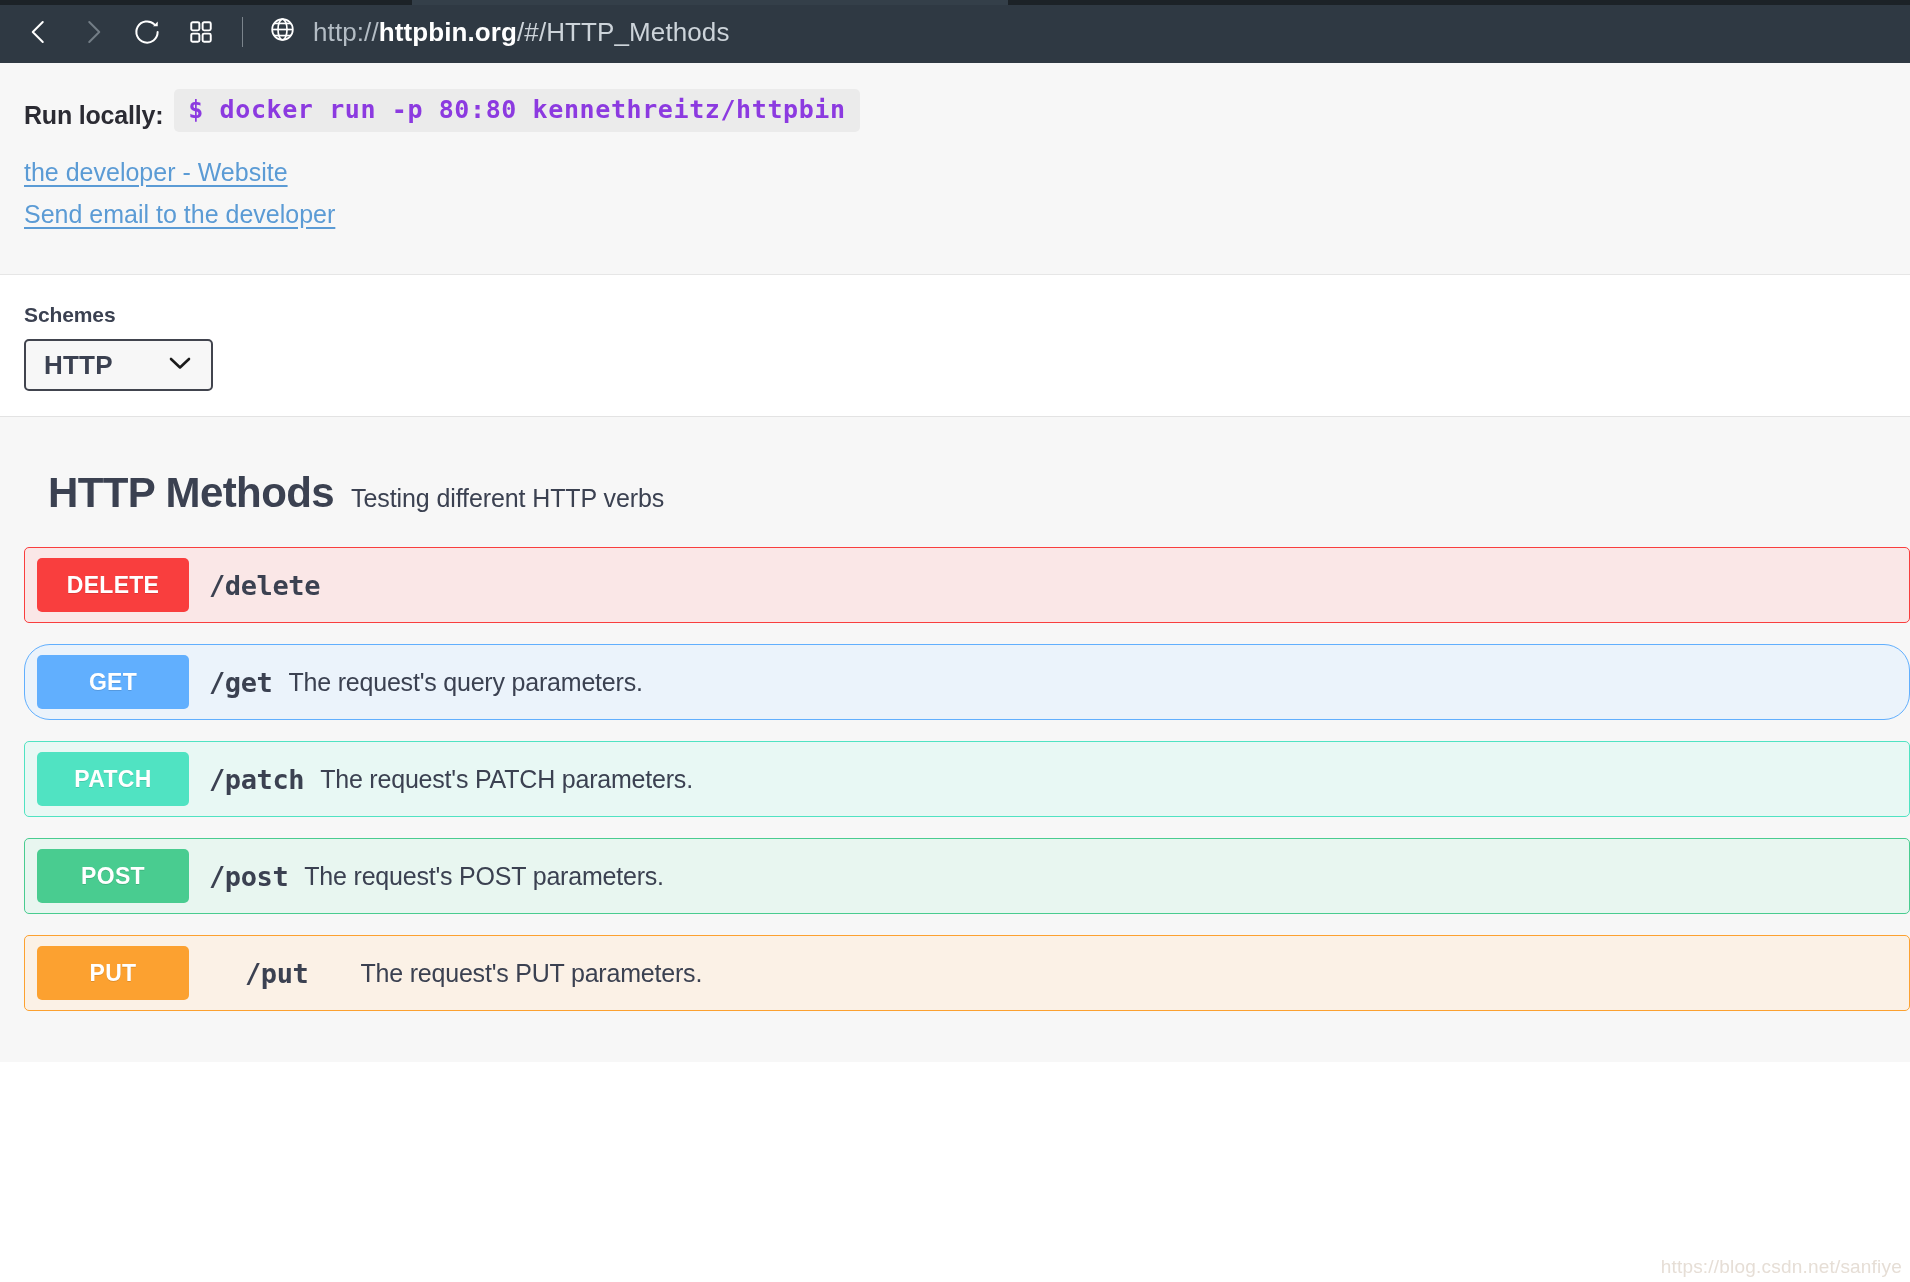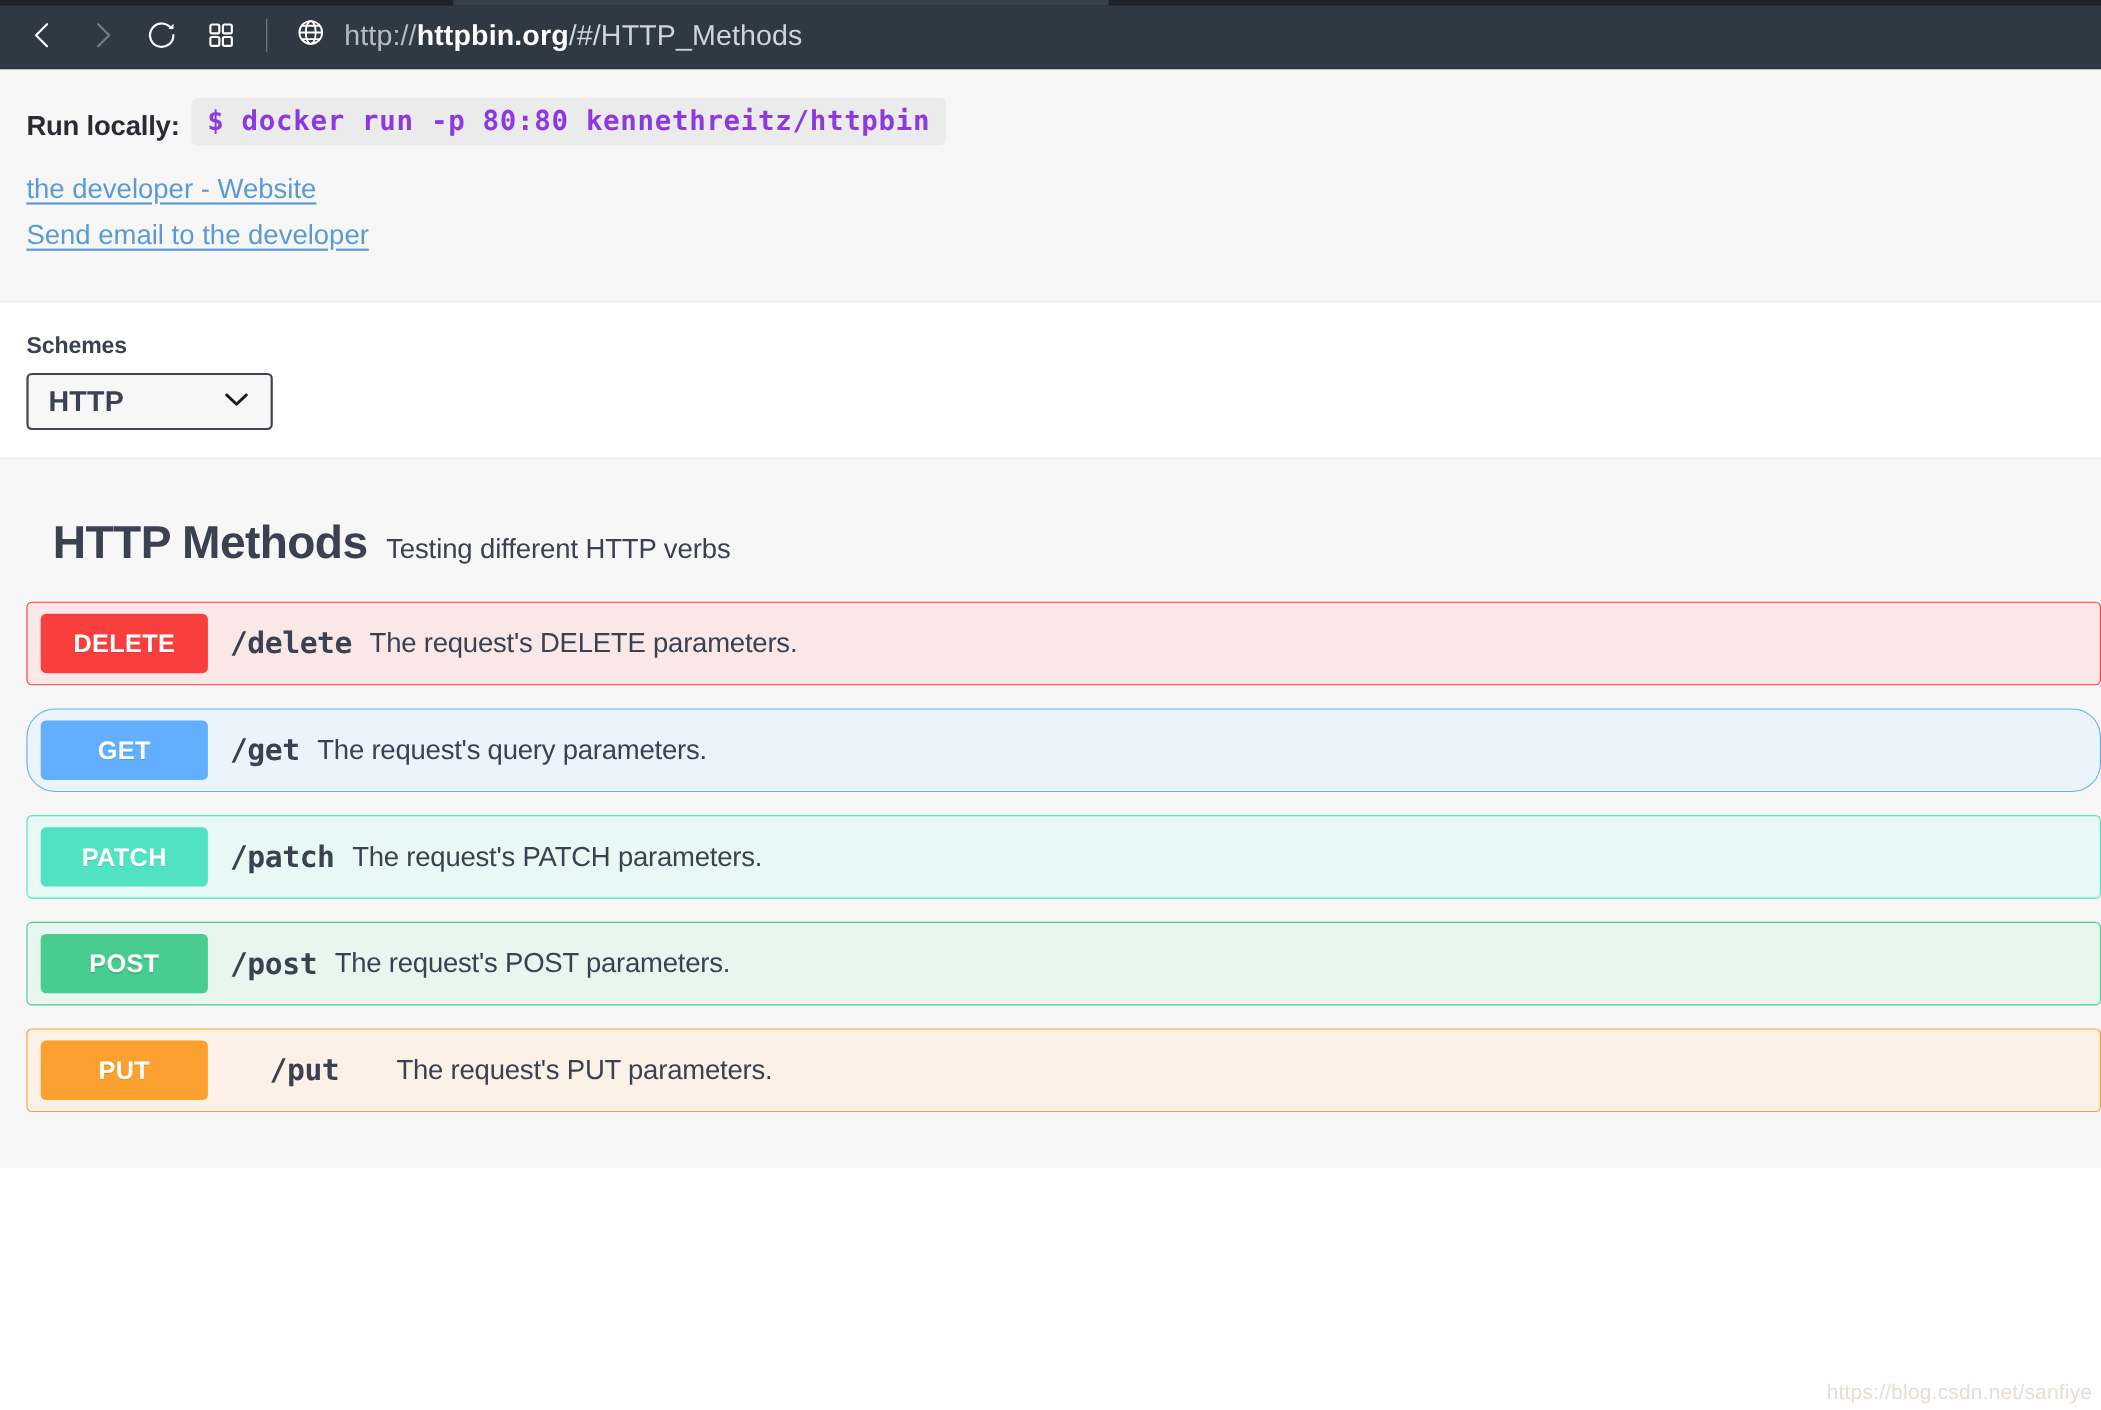--- a/index.html
+++ b/index.html
@@ -92,21 +92,21 @@
     border-bottom: 1px solid #e3e3e3;
     padding: 28px 0 0 24px;
     height: 142px;
   }
   .schemes-label {
     font-size: 21px; font-weight: bold; color: #3b4151;
     letter-spacing: -0.1px;
   }
   .scheme-select {
     margin-top: 12px;
-    width: 224px; height: 52px;
+    width: 189px; height: 52px;
     border: 2px solid #41444e;
     border-radius: 5px;
     background: #f7f7f7;
     display: flex; align-items: center;
     padding: 0 16px 0 18px;
     cursor: pointer;
   }
   .scheme-value {
     font-size: 26px; font-weight: bold; color: #3b4151;
     flex: 1 1 auto; letter-spacing: 0.2px;
@@ -266,21 +266,20 @@
 <div class="ops-wrap">
   <div class="ops-head">
     <span class="ops-title">HTTP Methods</span>
     <span class="ops-sub">Testing different HTTP verbs</span>
   </div>
   <div class="ops-list">
 
     <div class="op-row" style="background: rgb(250, 231, 231); border-color: rgb(249, 62, 62);">
       <div class="op-badge" style="background: rgb(249, 62, 62);">DELETE</div>
       <div class="op-path">/delete</div>
-      <div class="op-desc">The request's DELETE parameters.</div>
     </div>
 
     <div class="op-row" style="background: rgb(235, 243, 251); border-color: rgb(97, 175, 254); border-radius: 26px;">
       <div class="op-badge" style="background: rgb(97, 175, 254);">GET</div>
       <div class="op-path">/get</div>
       <div class="op-desc">The request's query parameters.</div>
     </div>
 
     <div class="op-row" style="background: rgb(232, 248, 244); border-color: rgb(80, 227, 194);">
       <div class="op-badge" style="background: rgb(80, 227, 194);">PATCH</div>

